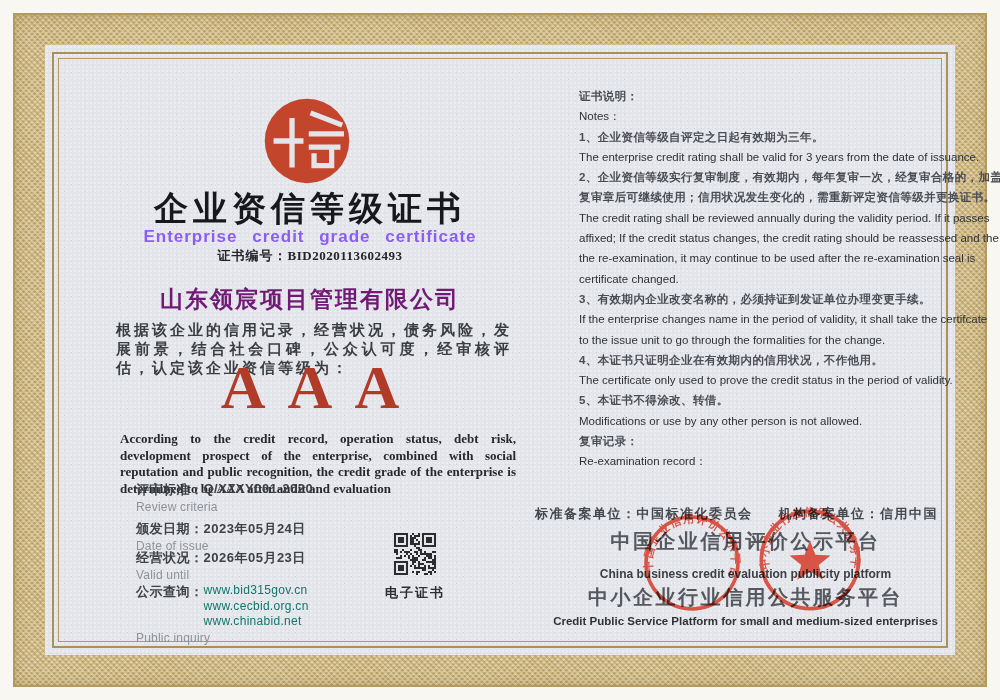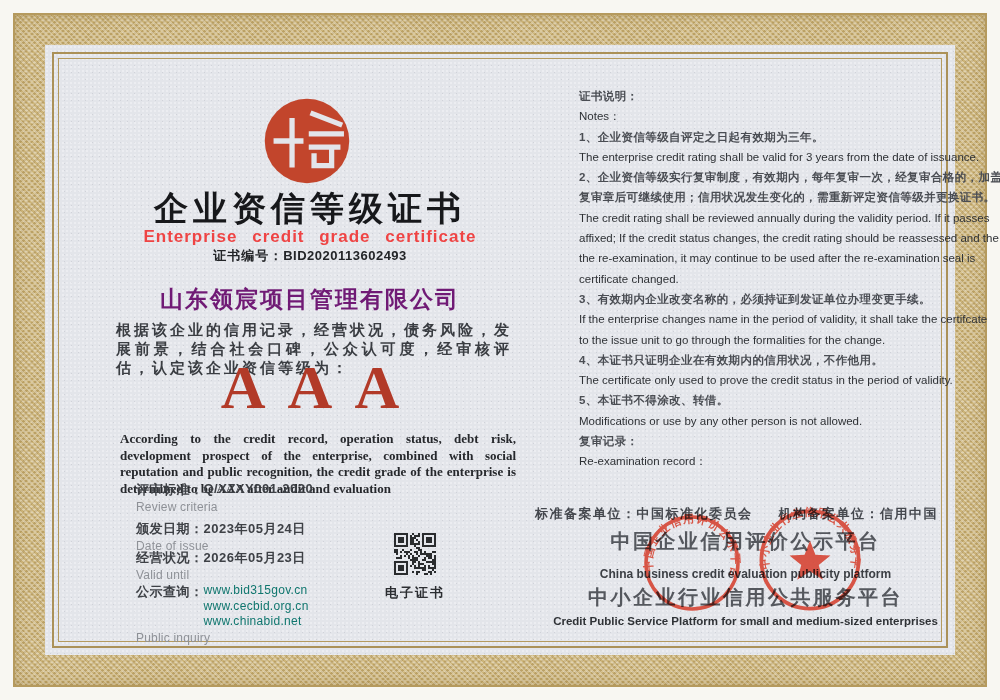--- a/index.html
+++ b/index.html
@@ -22,24 +22,24 @@
   .frame{position:absolute;inset:52px;border:2px solid #ab9158;pointer-events:none;}
   .frame2{position:absolute;inset:58px;border:1px solid #b49a5e;pointer-events:none;}
 
   .content{position:absolute;inset:0;z-index:3;}
 
   
   .logo{position:absolute;left:263px;top:97px;width:88px;height:88px;}
   .title{position:absolute;left:105px;top:186px;width:410px;text-align:center;
     font-size:34px;font-weight:bold;color:#17181b;letter-spacing:5px;}
   .subtitle{position:absolute;left:105px;top:227px;width:410px;text-align:center;
-    font-size:17px;font-weight:bold;color:#ef4444;letter-spacing:1px;word-spacing:9px;}
+    font-size:17px;font-weight:bold;color:#8b5cf6;letter-spacing:1px;word-spacing:9px;}
   .certno{position:absolute;left:105px;top:247px;width:410px;text-align:center;
     font-size:13px;font-weight:bold;color:#232528;letter-spacing:1px;}
-  .certno .num{font-family:Liberation Sans, sans-serif;letter-spacing:.5px;}
+  .certno .num{font-family:Liberation Serif, serif;letter-spacing:.5px;}
   .company{position:absolute;left:105px;top:284px;width:410px;text-align:center;
     font-size:23px;font-weight:bold;color:#701a75;letter-spacing:2px;}
   .statement-cn{position:absolute;left:116px;top:320px;width:396px;
     font-size:15px;font-weight:bold;color:#3a3d42;letter-spacing:3px;line-height:19px;
     text-align:justify;}
   .grade{position:absolute;left:105px;top:352px;width:410px;text-align:center;
     font-family:"Liberation Serif",serif;font-size:62px;font-weight:bold;
     color:#b23a28;letter-spacing:22px;text-indent:22px;}
   .statement-en{position:absolute;left:120px;top:431px;width:396px;
     font-family:"Liberation Serif",serif;font-size:13px;font-weight:bold;

